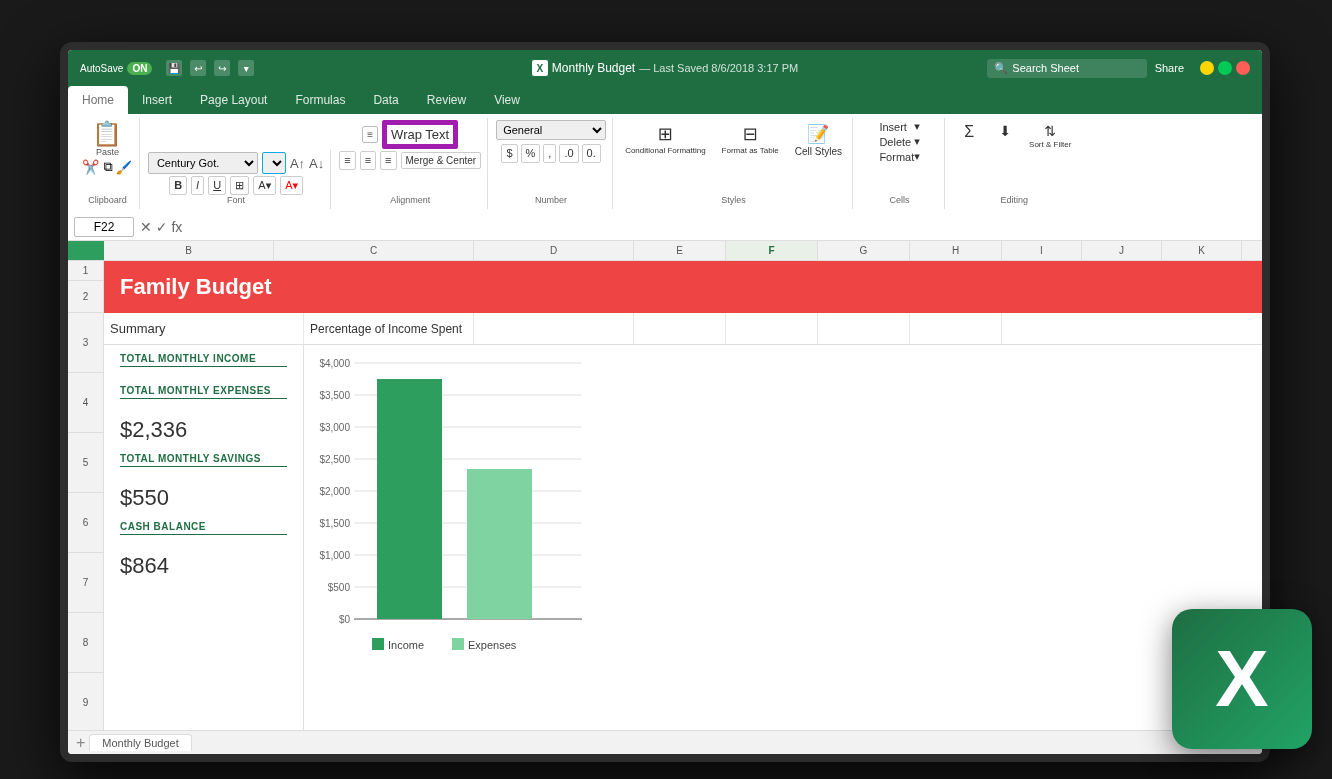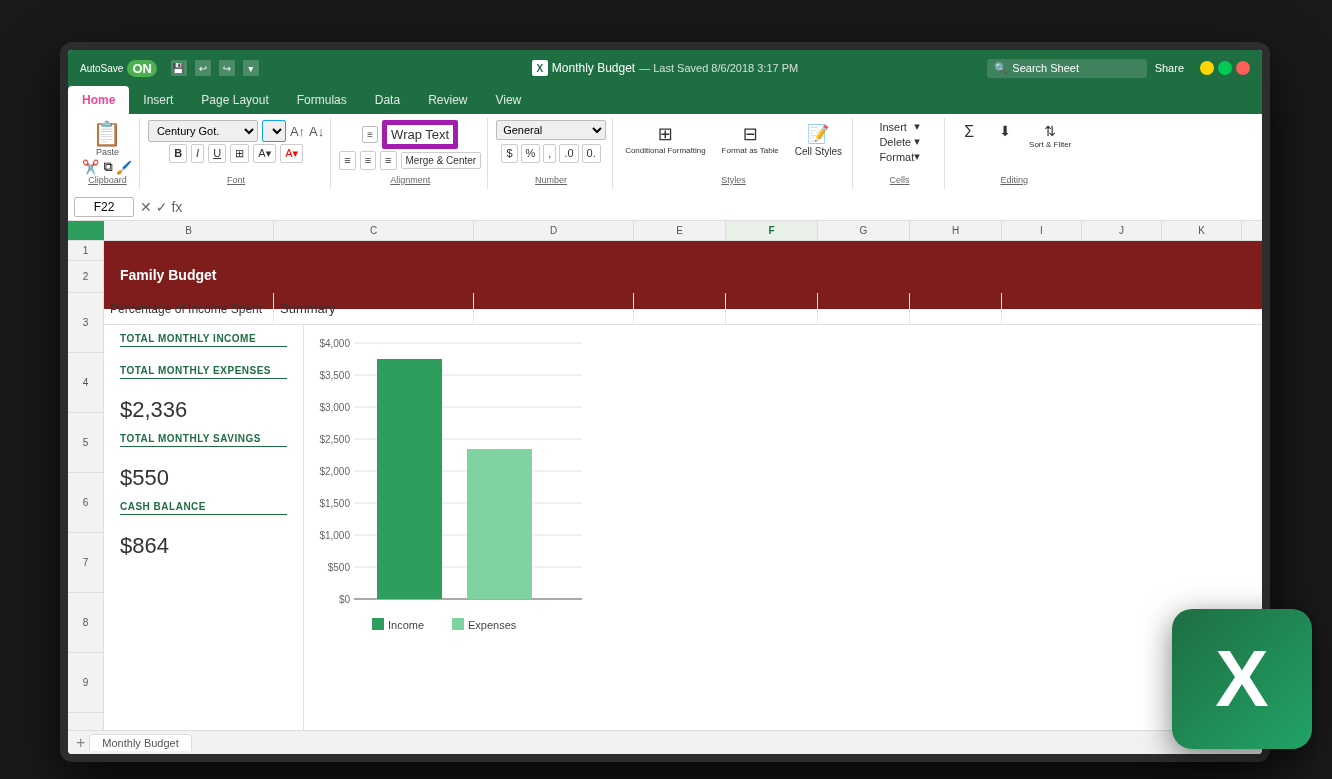--- a/index.html
+++ b/index.html
@@ -61,21 +61,21 @@
       align-items: center;
       gap: 4px;
       font-size: 10px;
       color: #fff;
     }
 
     .autosave-toggle {
       background: #4caf50;
       border-radius: 10px;
       padding: 1px 5px;
-      font-size: 13px;
+      font-size: 10px;
       color: #fff;
       font-weight: bold;
     }
 
     .title-bar-icons {
       display: flex;
       gap: 8px;
       margin-left: 8px;
     }
 
@@ -160,22 +160,22 @@
       font-size: 12px;
       color: rgba(255,255,255,0.85);
       display: flex;
       align-items: center;
       cursor: pointer;
       border-radius: 4px 4px 0 0;
     }
 
     .ribbon-tab.active {
       background: #fff;
-      color: #ec4899;
-      font-weight: 700;
+      color: #737373;
+      font-weight: 400;
     }
 
     .ribbon-content {
       padding: 4px 8px;
       display: flex;
       align-items: stretch;
       gap: 2px;
       min-height: 66px;
       background: #fff;
     }
@@ -189,21 +189,20 @@
       min-width: 50px;
     }
 
     .ribbon-group:last-child { border-right: none; }
 
     .ribbon-group-label {
       font-size: 9px;
       color: #666;
       margin-top: auto;
       padding-bottom: 2px;
-      text-decoration: underline;
     }
 
     .ribbon-row {
       display: flex;
       align-items: center;
       gap: 2px;
     }
 
     .rb-btn {
       display: flex;
@@ -389,27 +388,27 @@
 
     
     .sheet-inner {
       flex: 1;
       overflow: hidden;
       background: #fff;
     }
 
     
     .merged-title {
-      background: #7f1d1d;
+      background: #ef4444;
       color: #fff;
-      font-size: 14px;
+      font-size: 22px;
       font-weight: bold;
       padding: 12px 16px;
       width: 100%;
-      height: 68px;
+      height: 52px;
       display: flex;
       align-items: center;
     }
 
     
     .paste-area {
       display: flex;
       flex-direction: column;
       align-items: center;
       padding: 2px 8px;
@@ -485,21 +484,21 @@
           <span class="paste-label">Paste</span>
         </div>
         <div style="display:flex; gap:4px; align-items:center;">
           <span style="font-size:14px; cursor:pointer;">✂️</span>
           <span style="font-size:13px; cursor:pointer;">⧉</span>
           <span style="font-size:13px; cursor:pointer;">🖌️</span>
         </div>
         <span class="ribbon-group-label">Clipboard</span>
       </div>
 
-      <div class="ribbon-group" style="min-width:180px;">
+      <div class="ribbon-group" style="min-width:180px;margin-top:32px;">
         <div class="ribbon-row" style="gap:4px; margin-bottom:2px;">
           <select class="font-selector">
             <option>Century Got.</option>
           </select>
           <select class="size-selector">
             <option>11</option>
           </select>
           <span style="font-size:13px;cursor:pointer;color:#555;">A↑</span>
           <span style="font-size:13px;cursor:pointer;color:#555;">A↓</span>
         </div>
@@ -637,22 +636,22 @@
           <div class="col-hdr" style="width:80px;">I</div>
           <div class="col-hdr" style="width:80px;">J</div>
           <div class="col-hdr" style="width:80px;">K</div>
         </div>
 
         <div style="display:flex; height:52px;">
           <div class="merged-title" style="width:100%;">Family Budget</div>
         </div>
 
         <div style="display:flex; height:32px; border-bottom:1px solid #e0e0e0;">
+          <div class="cell col-c" style="font-size:13px; color:#333; font-weight:500;">Summary</div>
           <div class="cell col-b" style="font-size:12px; color:#333;">Percentage of Income Spent</div>
-          <div class="cell col-c" style="font-size:13px; color:#333; font-weight:500;">Summary</div>
           <div class="cell col-d"></div>
           <div class="cell col-e"></div>
           <div class="cell col-f"></div>
           <div class="cell col-g"></div>
           <div class="cell col-h"></div>
         </div>
 
         <div style="display:flex; height:430px;">
 
 

